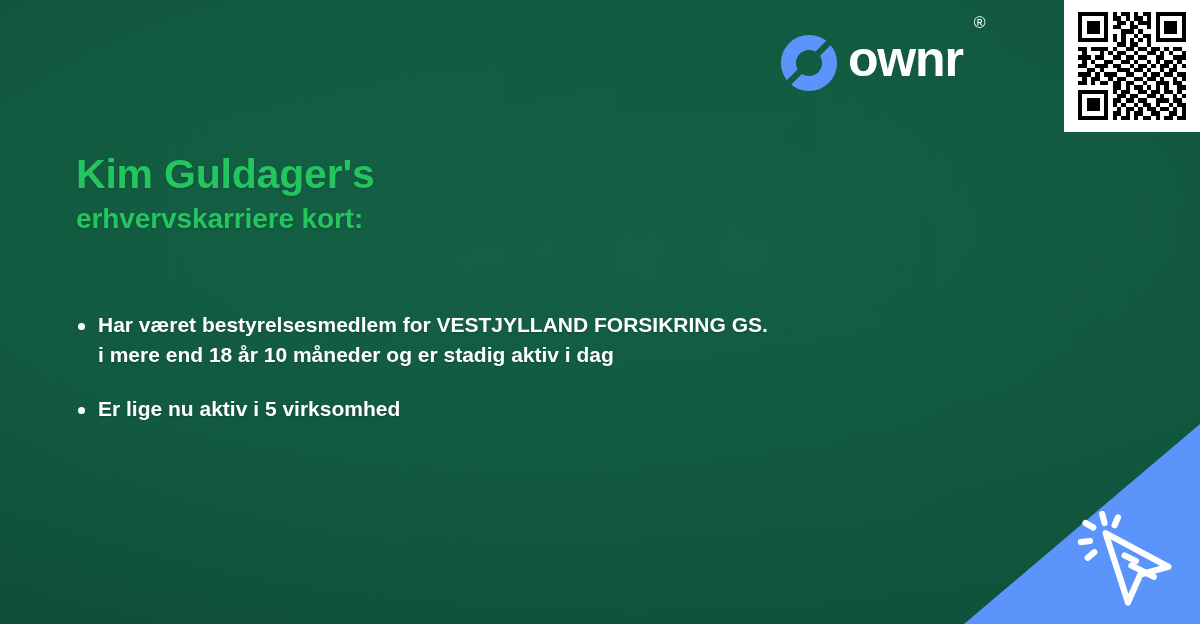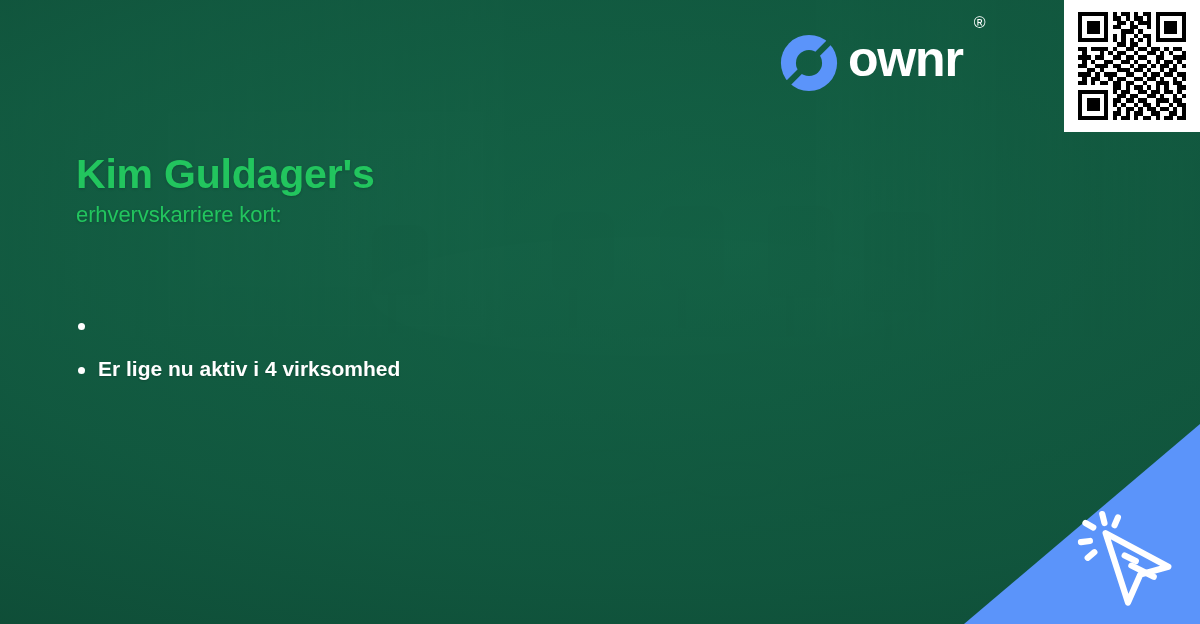--- a/index.html
+++ b/index.html
@@ -147,22 +147,22 @@
     text-shadow: 0 1px 3px rgba(0,0,0,0.18);
   }
   .headline .name {
     display: block;
     font-size: 41px;
     font-weight: 700;
     letter-spacing: -0.2px;
   }
   .headline .subtitle {
     display: block;
-    font-size: 22px;
-    font-weight: 400;
+    font-size: 28px;
+    font-weight: 700;
     letter-spacing: -0.1px;
     margin-top: 5px;
   }
 
   .facts {
     position: absolute;
     left: 78px;
     top: 310px;
     right: 240px;
   }
@@ -292,24 +292,26 @@
   <div class="content">
 
     <div class="headline">
       <span class="name">Kim Guldager's</span>
       <span class="subtitle">erhvervskarriere kort:</span>
     </div>
 
     <div class="facts">
       <div class="fact">
         <span class="dot"></span>
+        <span class="fact-text">Har været bestyrelsesmedlem for VESTJYLLAND FORSIKRING GS.
+i mere end 18 år 10 måneder og er stadig aktiv i dag</span>
       </div>
       <div class="fact">
         <span class="dot"></span>
-        <span class="fact-text">Er lige nu aktiv i 4 virksomhed</span>
+        <span class="fact-text">Er lige nu aktiv i 5 virksomhed</span>
       </div>
     </div>
 
     <div class="logo">
       <svg class="logo-mark" viewBox="0 0 64 64">
         <defs>
           <mask id="ringMask">
             <rect x="0" y="0" width="64" height="64" fill="#000"></rect>
             <circle cx="32" cy="32" r="29" fill="#fff"></circle>
             <circle cx="32" cy="32" r="13.5" fill="#000"></circle>

